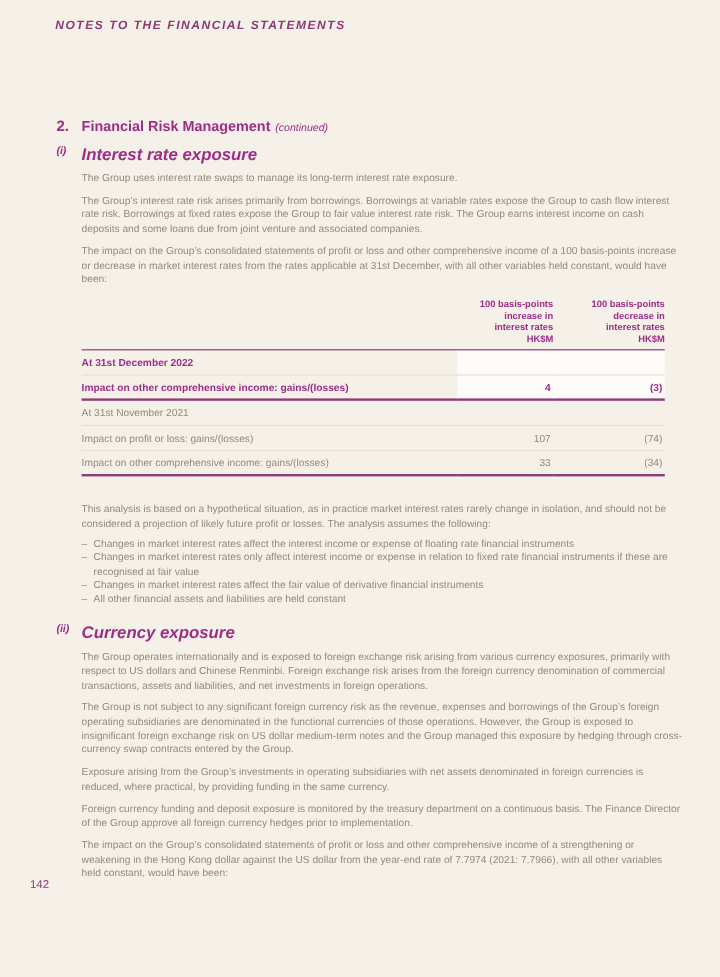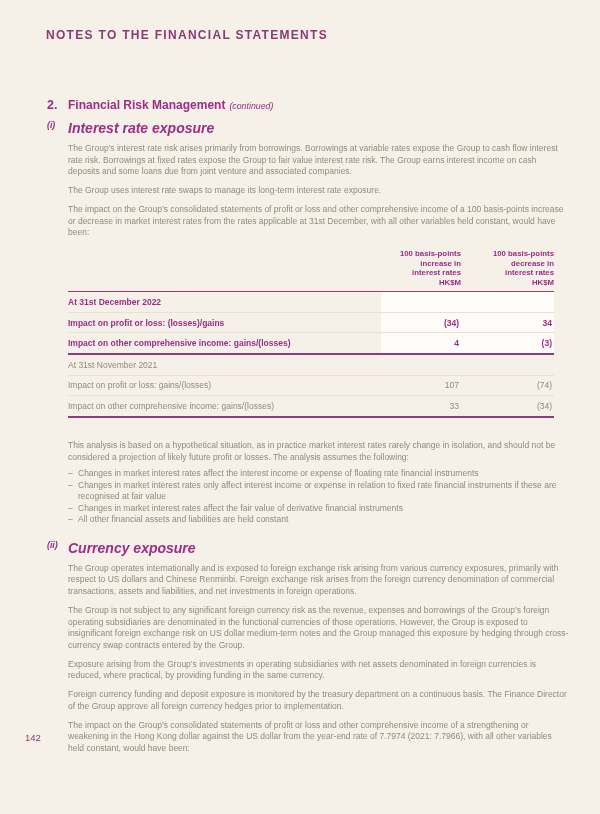--- a/index.html
+++ b/index.html
@@ -13,23 +13,24 @@
   }
   *{margin:0;padding:0;box-sizing:border-box;}
   html,body{width:600px;height:814px;}
   body{
     background:var(--background);
     font-family:"Liberation Sans", sans-serif;
     position:relative;
     overflow:hidden;
   }
   .page-header{
-    position:absolute;top:28px;left:46px;
-    font-size:12px;font-weight:bold;letter-spacing:1.3px;
+    position:absolute;top:16px;left:46px;
+    font-size:10px;font-weight:bold;letter-spacing:1.3px;
     color:var(--header);
+    font-style:italic;
   }
   .content{
     position:absolute;top:98px;left:47px;width:523px;
   }
   .section-heading{display:flex;align-items:baseline;}
   .sec-num{
     width:21px;flex:0 0 21px;
     font-size:12.5px;font-weight:bold;color:var(--accent);
   }
   .sec-title{
@@ -95,22 +96,22 @@
     <span class="sec-num">2.</span>
     <span class="sec-title">Financial Risk Management</span>
     <span class="sec-cont">(continued)</span>
   </div>
 
   <div class="sub-heading">
     <span class="sub-num">(i)</span>
     <span class="sub-title">Interest rate exposure</span>
   </div>
 
+  <p class="para">The Group uses interest rate swaps to manage its long-term interest rate exposure.</p>
   <p class="para">The Group’s interest rate risk arises primarily from borrowings. Borrowings at variable rates expose the Group to cash flow interest rate risk. Borrowings at fixed rates expose the Group to fair value interest rate risk. The Group earns interest income on cash deposits and some loans due from joint venture and associated companies.</p>
-  <p class="para">The Group uses interest rate swaps to manage its long-term interest rate exposure.</p>
   <p class="para">The impact on the Group’s consolidated statements of profit or loss and other comprehensive income of a 100 basis-points increase or decrease in market interest rates from the rates applicable at 31st December, with all other variables held constant, would have been:</p>
 
   <table class="rate-table">
     <colgroup>
       <col class="c-label">
         <col class="c-inc">
         <col class="c-dec">
     </colgroup>
     <thead>
       <tr>
@@ -123,25 +124,20 @@
 decrease in
 interest rates
 HK$M</th>
       </tr>
     </thead>
     <tbody>
       <tr class="y2022">
         <td>At 31st December 2022</td>
         <td class="num"></td>
         <td class="num"></td>
-      </tr>
-      <tr class="y2022">
-        <td>Impact on profit or loss: (losses)/gains</td>
-        <td class="num">(34)</td>
-        <td class="num">34</td>
       </tr>
       <tr class="y2022 group-end">
         <td>Impact on other comprehensive income: gains/(losses)</td>
         <td class="num">4</td>
         <td class="num">(3)</td>
       </tr>
       <tr>
         <td>At 31st November 2021</td>
         <td class="num"></td>
         <td class="num"></td>

